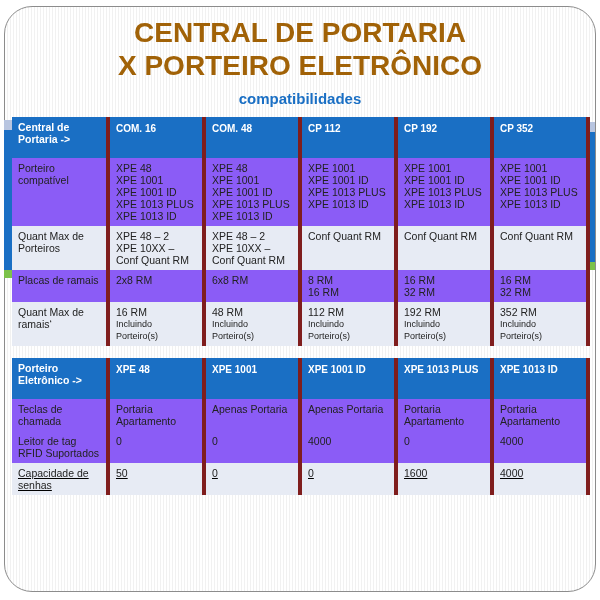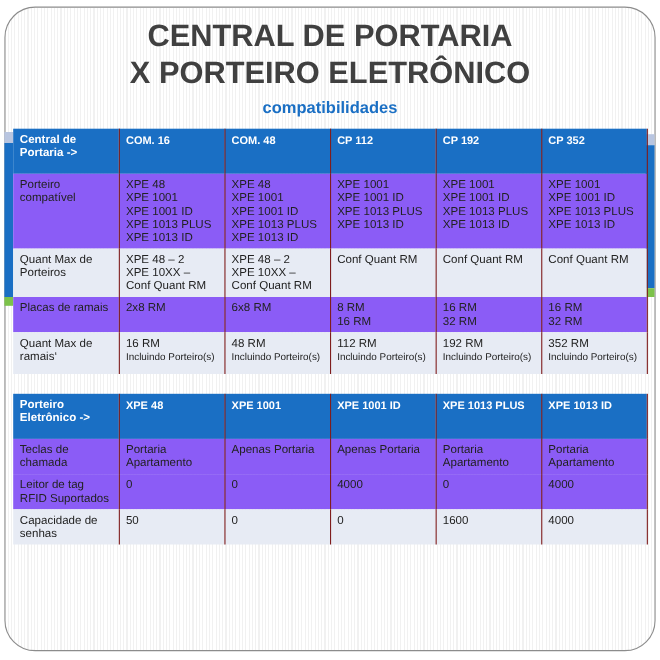--- a/index.html
+++ b/index.html
@@ -1,26 +1,26 @@
 <!DOCTYPE html>
 <html><head>
 <meta charset="utf-8">
 <style>
   html,body{margin:0;padding:0;}
   body{width:600px;height:600px;background:#ffffff;position:relative;overflow:hidden;font-family:"Liberation Sans",sans-serif;}
   .slide{position:absolute;left:4px;top:6px;width:590px;height:584px;border:1px solid #8c8c8c;border-radius:28px;
     background:repeating-linear-gradient(90deg,#ffffff 0px,#ffffff 2px,#f1f1f1 2px,#f1f1f1 3px);overflow:hidden;}
-  .title{position:absolute;left:0;top:16px;width:600px;text-align:center;color:#404040;font-weight:bold;font-size:28px;line-height:33px;letter-spacing:0px;}
+  .title{position:absolute;left:0;top:16px;width:600px;text-align:center;color:#a16207;font-weight:bold;font-size:28px;line-height:33px;letter-spacing:0px;}
   .subtitle{position:absolute;left:0;top:90px;width:600px;text-align:center;color:#1a6fc4;font-weight:bold;font-size:15px;}
   .sidebar{position:absolute;width:8px;}
   .bar-blue{background:#1a6fc4;}
   .bar-green{background:#7cc24a;}
   .bar-lav{background:#b8c5e0;}
   table{position:absolute;border-collapse:collapse;table-layout:fixed;}
-  td,th{vertical-align:top;padding:4px 6px;font-size:10.5px;color:#222;line-height:12px;border-right:1px solid #7f1d1d;}
+  td,th{vertical-align:top;padding:4px 6px;font-size:10.5px;color:#222;line-height:12px;border-right:4px solid #7f1d1d;}
   th{background:#1a6fc4;color:#ffffff;text-align:left;font-weight:bold;font-size:10px;line-height:16px;}
   th.corner{font-size:10.5px;line-height:12px;}
   tr.odd td{background:#8b5cf6;}
   tr.even td{background:#e7ebf4;}
   .small{font-size:9px;}
   .line{display:block;}
 </style>
 </head>
 <body>
 
@@ -176,21 +176,21 @@
     <td>Portaria Apartamento</td>
   </tr>
   <tr class="odd" style="height:28px;">
     <td>Leitor de tag RFID Suportados</td>
     <td>0</td>
     <td>0</td>
     <td>4000</td>
     <td>0</td>
     <td>4000</td>
   </tr>
-  <tr class="even" style="height:28px;">
+  <tr class="even" style="height:28px;text-decoration:underline;">
     <td>Capacidade de senhas</td>
     <td>50</td>
     <td>0</td>
     <td>0</td>
     <td>1600</td>
     <td>4000</td>
   </tr>
 </tbody>
   </table>
 

